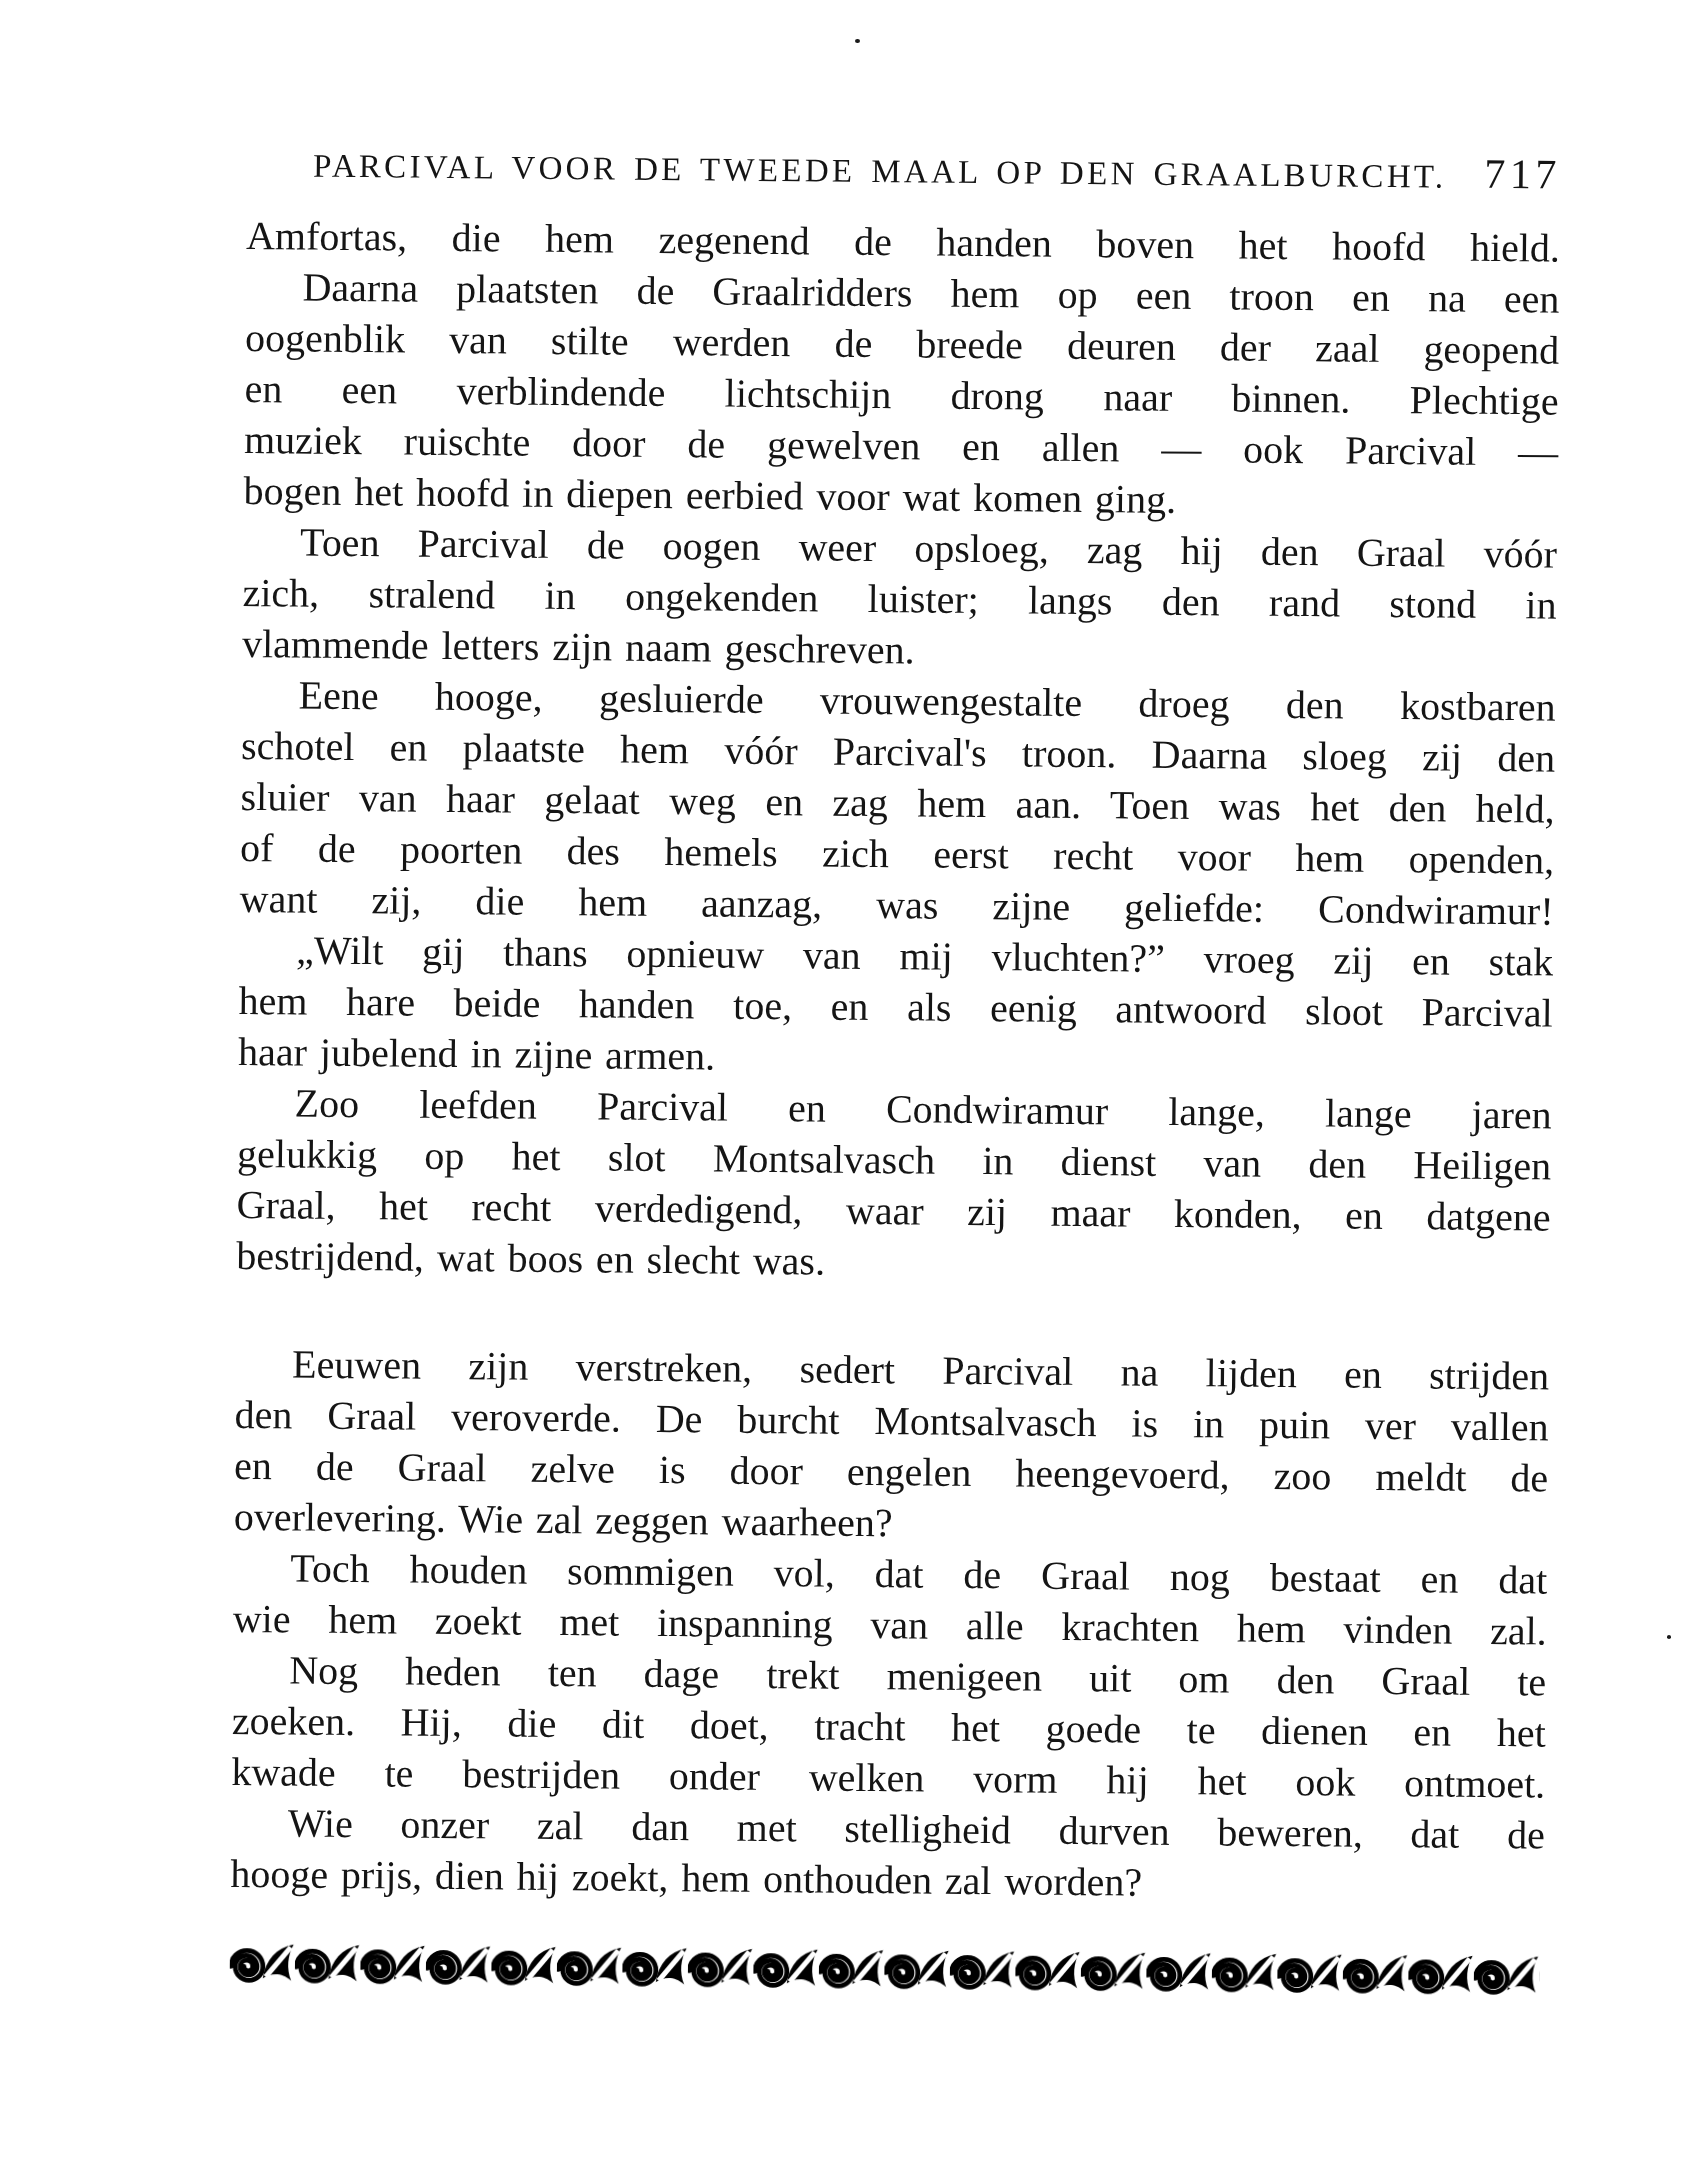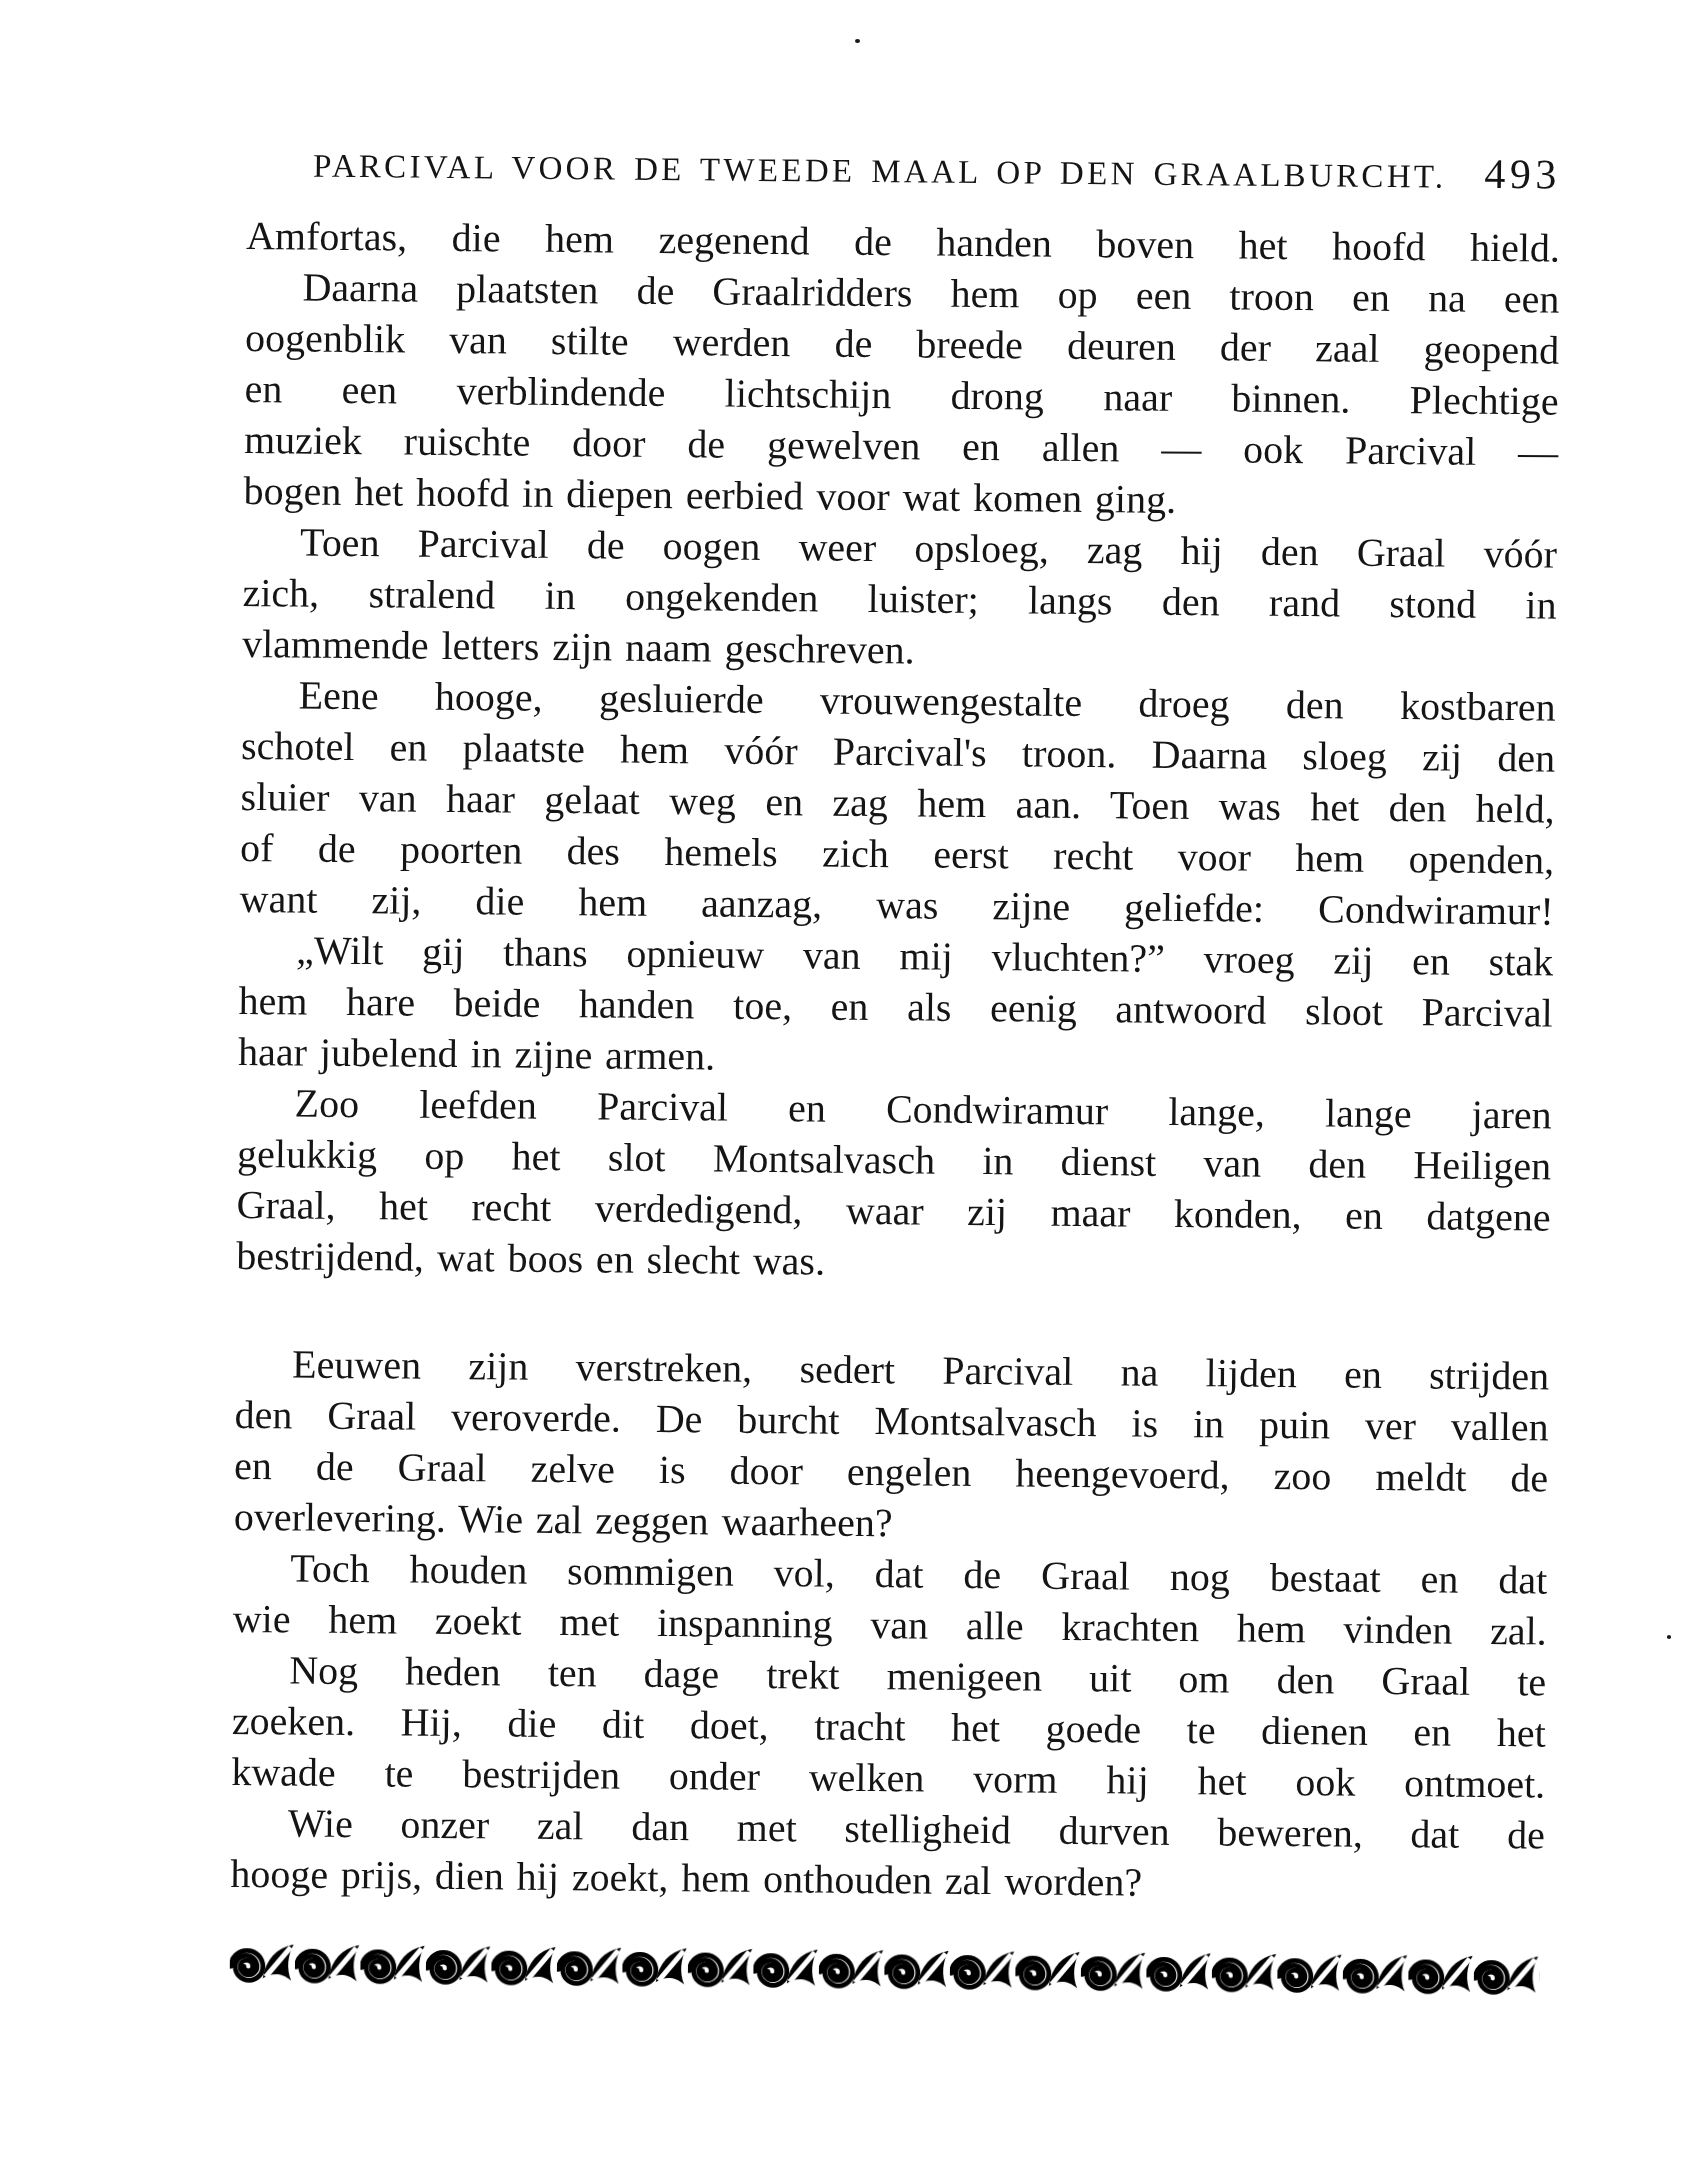--- a/index.html
+++ b/index.html
@@ -86,21 +86,21 @@
   .speck.s2 { left: 1667px; top: 1635px; width: 4.4px; height: 3.6px; }
 </style>
 </head>
 <body>
 
 <div class="page">
   <div class="sheet">
 
     <div class="running-head">
       <span class="title">PARCIVAL VOOR DE TWEEDE MAAL OP DEN GRAALBURCHT.</span>
-      <span class="pageno">493</span>
+      <span class="pageno">717</span>
     </div>
 
     <div class="text-block" id="text-block">
         <div class="line">Amfortas, die hem zegenend de handen boven het hoofd hield.</div>
         <div class="line indent">Daarna plaatsten de Graalridders hem op een troon en na een</div>
         <div class="line">oogenblik van stilte werden de breede deuren der zaal geopend</div>
         <div class="line">en een verblindende lichtschijn drong naar binnen. Plechtige</div>
         <div class="line">muziek ruischte door de gewelven en allen — ook Parcival —</div>
         <div class="line nojust">bogen het hoofd in diepen eerbied voor wat komen ging.</div>
         <div class="line indent">Toen Parcival de oogen weer opsloeg, zag hij den Graal vóór</div>

